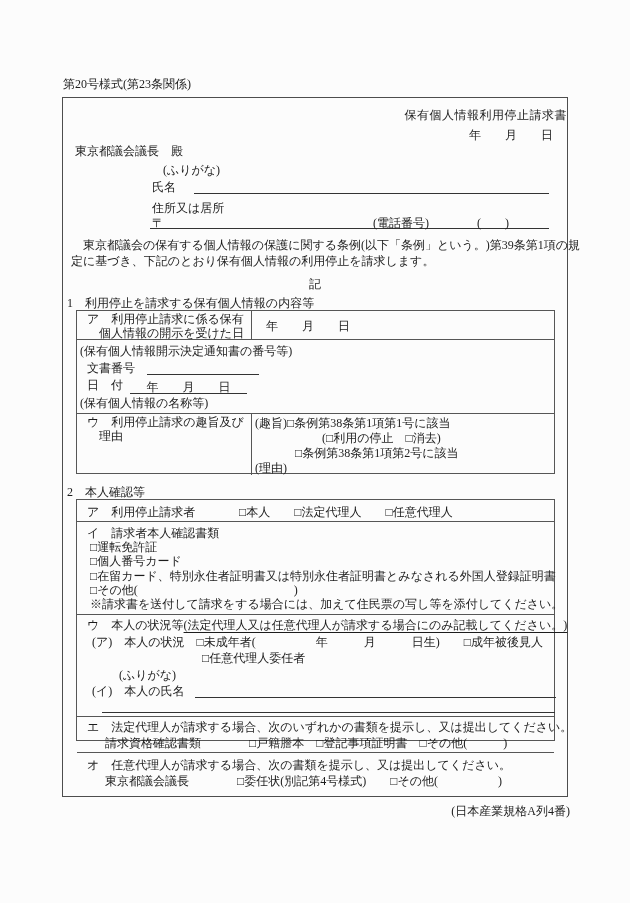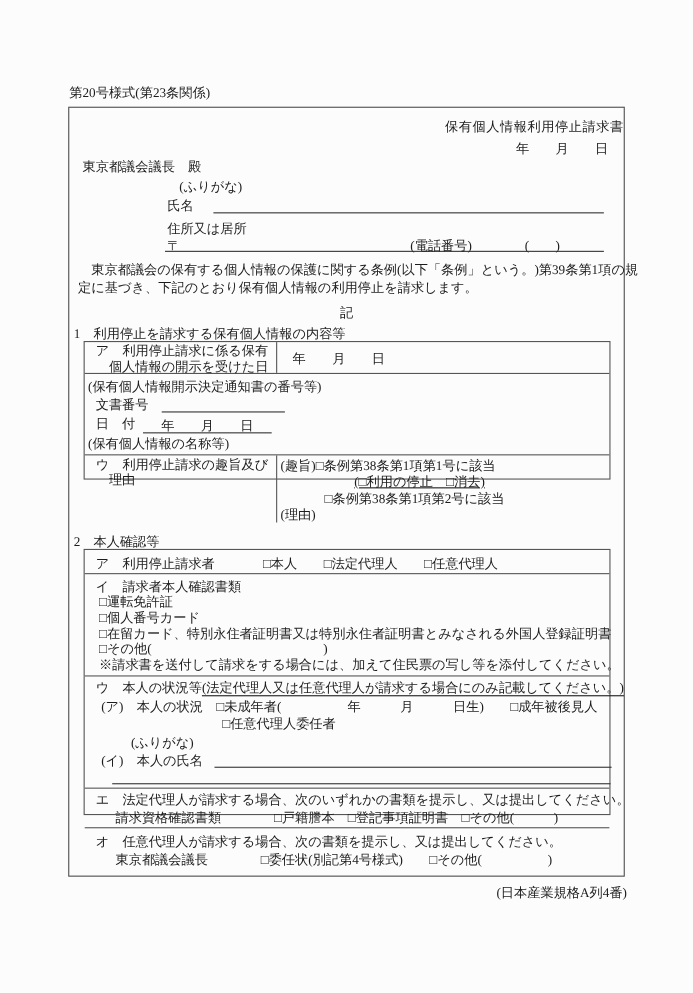--- a/index.html
+++ b/index.html
@@ -38,40 +38,40 @@
   .para-2 { left: 8px; top: 155px; }
   .ki-mark { left: 0; right: 0; top: 178px; text-align: center; }
   .sec-heading-1 { left: 4px; top: 197px; }
   .sec-heading-2 { left: 4px; top: 386px; }
   .tbl {
     position: absolute;
     left: 13px; width: 479px;
     border: 1px solid #565656;
     background: transparent;
   }
-  .tbl1 { top: 212px; height: 126px; }
+  .tbl1 { top: 212px; height: 164px; }
   .tbl2 { top: 401px; height: 242px; }
   .trow { display: flex; border-bottom: 1px solid #565656; position: relative; }
   .trow:last-child { border-bottom: none; }
   .lcell { width: 175px; border-right: 1px solid #565656; padding-top: 2px; line-height: 13.8px; }
   .rcell { flex: 1; position: relative; }
   .ln { white-space: nowrap; }
   .r1a { height: 29px; }
   .r1b { height: 74px; }
   .r1c { height: 61px; }
   .pl3  { padding-left: 3px; }
   .pl10 { padding-left: 10px; }
   .pl13 { padding-left: 13px; }
   .pl14 { padding-left: 14px; }
   .pl15 { padding-left: 15px; }
   .pl22 { padding-left: 22px; }
   .pl28 { padding-left: 28px; }
   .pl42 { padding-left: 42px; }
   .pl43 { padding-left: 43px; }
-  .pl70 { padding-left: 70px; text-decoration: underline; }
+  .pl70 { padding-left: 70px; }
   .pl125 { padding-left: 125px; }
   .rcell-a { padding-top: 7px; }
   .rcell-b { padding-top: 3px; line-height: 17.2px; }
   .rcell-c { padding-top: 2px; line-height: 15px; }
   .flexln { display: flex; align-items: center; }
   .inl-uline { display: inline-block; border-bottom: 1px solid #333; height: 13px; }
   .docnum-line { width: 112px; margin-left: 12px; }
   .date-uline { width: 117px; margin-left: 7px; text-align: center; height: 15px; }
   .r2a { height: 22px; }
   .r2b { height: 92px; padding-top: 4px; line-height: 14.2px; }

